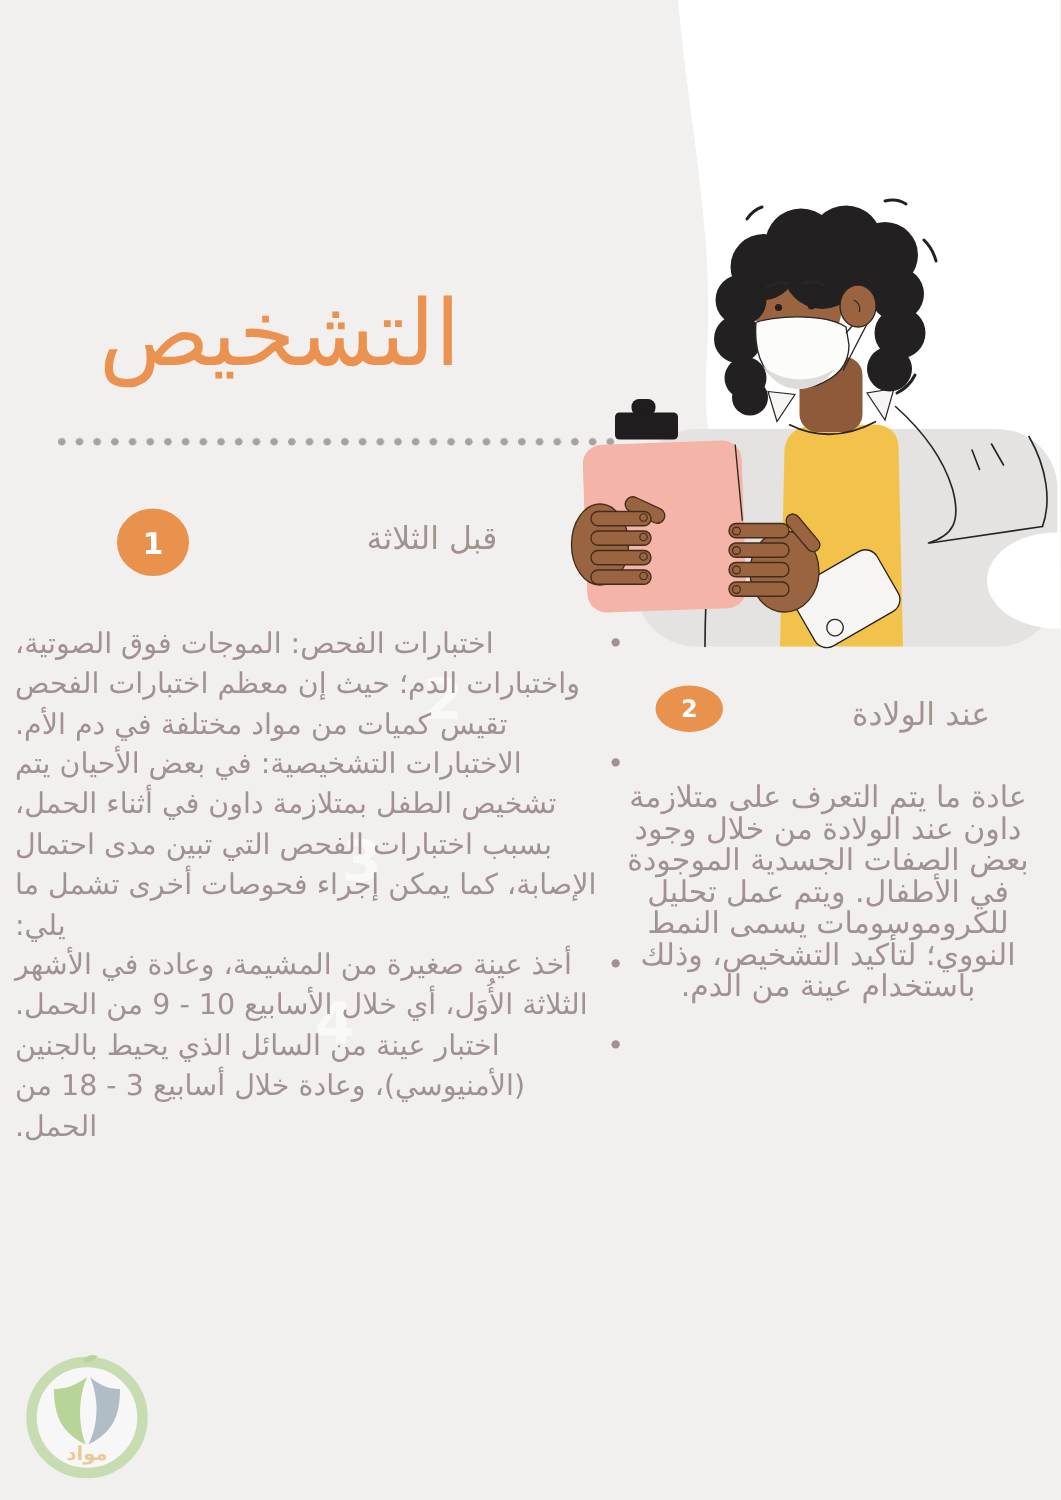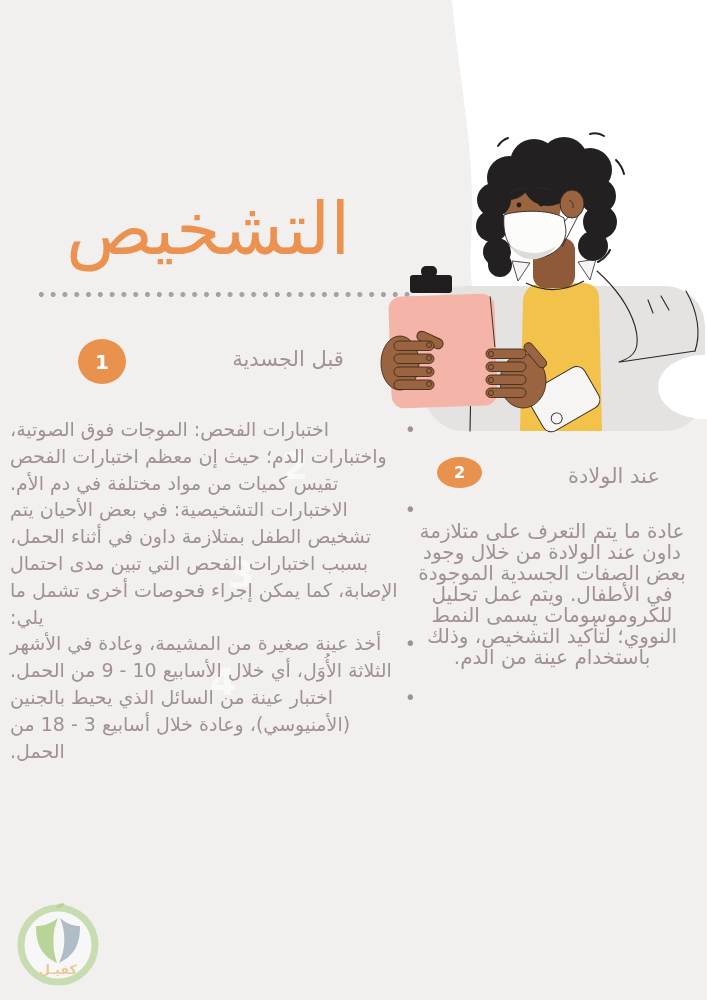--- a/index.html
+++ b/index.html
@@ -13,21 +13,21 @@
     direction:rtl;
   }
   .abs { position:absolute; }
 
   
   #illu { position:absolute; inset:0; width:707px; height:1000px; pointer-events:none; }
 
   
   .page-title {
     left:66px; top:188px;
-    font-size:72px; font-weight:500;
+    font-size:61px; font-weight:500;
     color:#EC9251;
     letter-spacing:-1px;
     direction:rtl;
     line-height:1.15;
   }
   .dotted-divider {
     left:38px; top:291px; width:377px; height:7px;
     background-image:radial-gradient(circle 2.6px at 3.2px 3.5px, #A9A19F 2.3px, rgba(0,0,0,0) 2.7px);
     background-size:11.8px 7px;
     background-repeat:repeat-x;
@@ -208,21 +208,21 @@
     <circle cx="429" cy="345" r="2.5"></circle>
       <circle cx="429" cy="358" r="2.5"></circle>
     <circle cx="429" cy="371" r="2.5"></circle>
       <circle cx="429" cy="384" r="2.5"></circle>
   </g>
 </svg>
 
 <h1 class="abs page-title text-layer">التشخيص</h1>
 
 <div class="abs badge badge-1 text-layer">1</div>
-<div class="abs step-heading heading-1 text-layer">قبل الجسدية</div>
+<div class="abs step-heading heading-1 text-layer">قبل الثلاثة</div>
 
 <div class="abs body-text prenatal-block text-layer">
   <ul>
     <li>اختبارات الفحص: الموجات فوق الصوتية، واختبارات الدم؛ حيث إن معظم اختبارات الفحص تقيس كميات من مواد مختلفة في دم الأم.</li>
     <li>الاختبارات التشخيصية: في بعض الأحيان يتم تشخيص الطفل بمتلازمة داون في أثناء الحمل، بسبب اختبارات الفحص التي تبين مدى احتمال الإصابة، كما يمكن إجراء فحوصات أخرى تشمل ما يلي:</li>
     <li>أخذ عينة صغيرة من المشيمة، وعادة في الأشهر الثلاثة الأُوَل، أي خلال الأسابيع 10 - 9 من الحمل.</li>
     <li>اختبار عينة من السائل الذي يحيط بالجنين (الأمنيوسي)، وعادة خلال أسابيع 3 - 18 من الحمل.</li>
   </ul>
 </div>
 
@@ -231,14 +231,14 @@
 
 <div class="abs body-text atbirth-block text-layer">عادة ما يتم التعرف على متلازمة داون عند الولادة من خلال وجود بعض الصفات الجسدية الموجودة في الأطفال. ويتم عمل تحليل للكروموسومات يسمى النمط النووي؛ لتأكيد التشخيص، وذلك باستخدام عينة من الدم.</div>
 
 <div class="abs logo">
   <svg width="92" height="94" viewBox="0 0 92 94" xmlns="http://www.w3.org/2000/svg">
     <circle cx="46" cy="45" r="37" fill="#FEFEFE" stroke="#A8CC80" stroke-width="7"></circle>
     <path d="M44 6 Q48 2 53 4 Q50 9 44 8 Z" fill="#8CBE54"></path>
     <path d="M46 18 C37 25 29 26 24 26 C24 44 29 55 45 63 C40 49 40 32 46 18 Z" fill="#8CBE54"></path>
     <path d="M48 18 C56 25 63 26 68 26 C68 44 63 55 47 63 C54 49 54 32 48 18 Z" fill="#7D95A6"></path>
   </svg>
-  <div class="logo-text">كفيـل</div>
+  <div class="logo-text">مواد</div>
 </div>
 
 </body></html>

